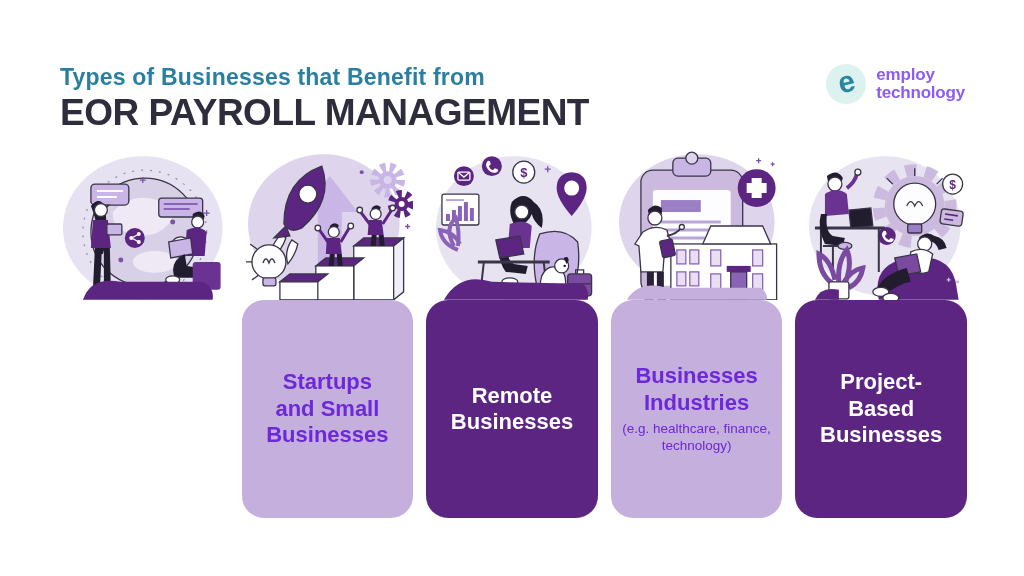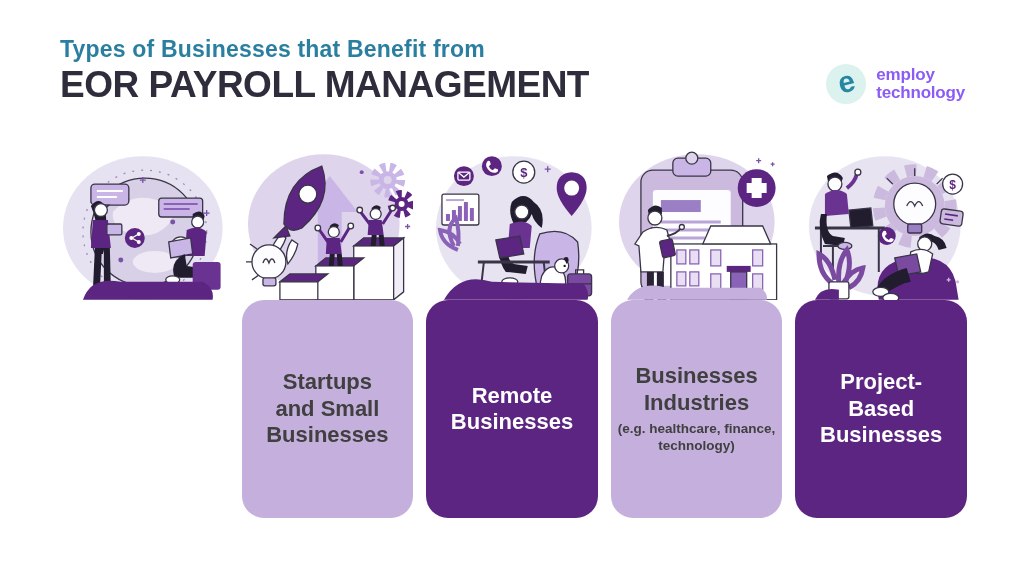--- a/index.html
+++ b/index.html
@@ -1,37 +1,37 @@
 <!DOCTYPE html>
 <html><head>
 <meta charset="utf-8">
 <style>
   html,body{margin:0;padding:0;}
   body{
     width:1024px;height:576px;background:#ffffff;position:relative;overflow:hidden;
     font-family:"Liberation Sans",sans-serif;
     -webkit-font-smoothing:antialiased;
   }
-  .header{position:absolute;left:60px;top:36px;}
+  .header{position:absolute;left:60px;top:64px;}
   .subtitle{font-size:23px;font-weight:600;color:#2a7fa0;letter-spacing:.2px;margin:0;}
   .title{font-size:37px;font-weight:800;color:#2e2d3c;letter-spacing:-.5px;margin:1px 0 16px 0;}
   .logo{position:absolute;right:59px;top:64px;display:flex;align-items:center;gap:10px;}
   .logo-mark{width:40px;height:40px;border-radius:50%;background:#dcf2ee;display:flex;align-items:center;justify-content:center;}
   .logo-mark span{font-size:30px;font-weight:800;color:#2787a3;transform:rotate(-14deg);display:block;margin-top:-4px;}
   .logo-text{font-size:17px;font-weight:700;color:#8b5cf6;line-height:1.08;letter-spacing:-.2px;}
   .cards-row{position:absolute;left:57px;right:57px;top:135px;display:flex;gap:13px;}
   .column{flex:1;display:flex;flex-direction:column;min-width:0;}
   .illus{height:165px;padding-top:15px;box-sizing:border-box;}
   .illus svg{width:100%;height:150px;display:block;stroke-width:1.3;}
   .card{height:218px;border-radius:22px;display:flex;flex-direction:column;align-items:center;justify-content:center;text-align:center;}
   .card.dark{background:#5c2581;color:#ffffff;}
-  .card.light{background:#c4afdd;color:#404040;justify-content:center;}
+  .card.light{background:#c4afdd;color:#6d28d9;justify-content:center;}
   .card-label{font-size:22px;font-weight:700;line-height:1.2;max-width:132px;}
   .card.light .card-label{font-weight:600;}
-  .card-sublabel{font-size:13.5px;font-weight:700;line-height:1.25;max-width:158px;margin-top:5px;}
+  .card-sublabel{font-size:13.5px;font-weight:400;line-height:1.25;max-width:158px;margin-top:5px;}
 </style>
 </head>
 <body>
 
 <div class="header">
   <p class="subtitle">Types of Businesses that Benefit from</p>
   <p class="title">EOR PAYROLL MANAGEMENT</p>
 </div>
 
 <div class="logo">

